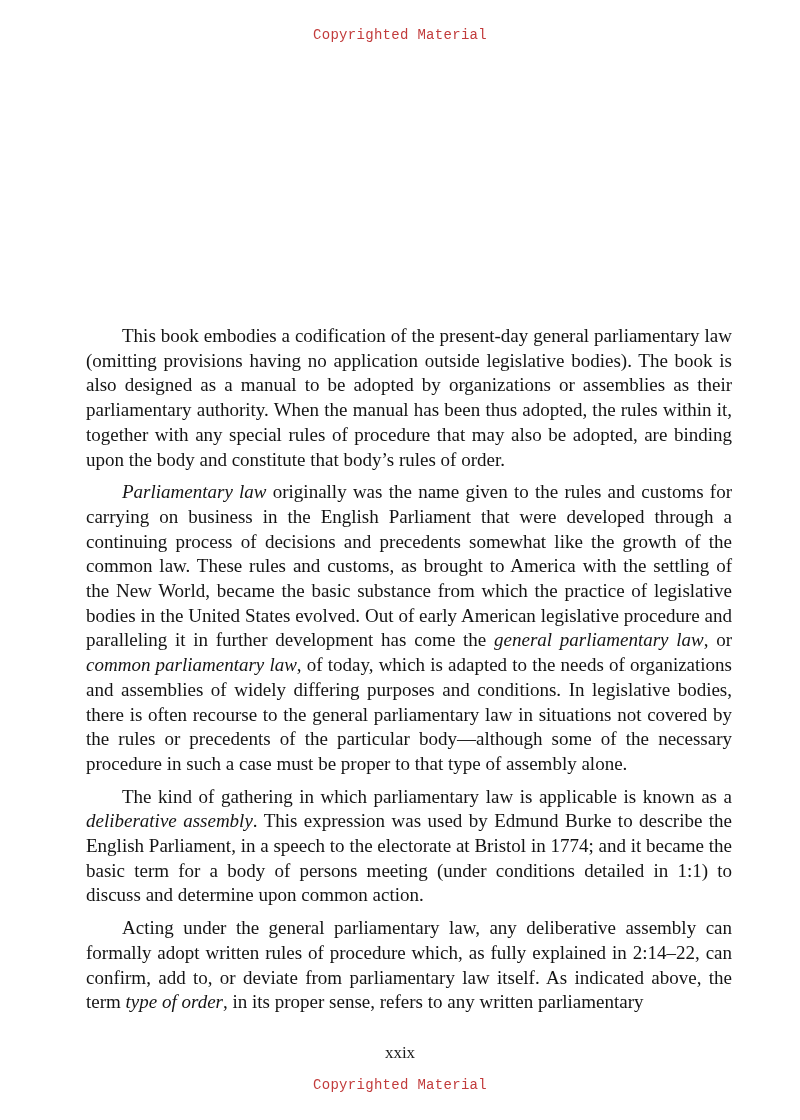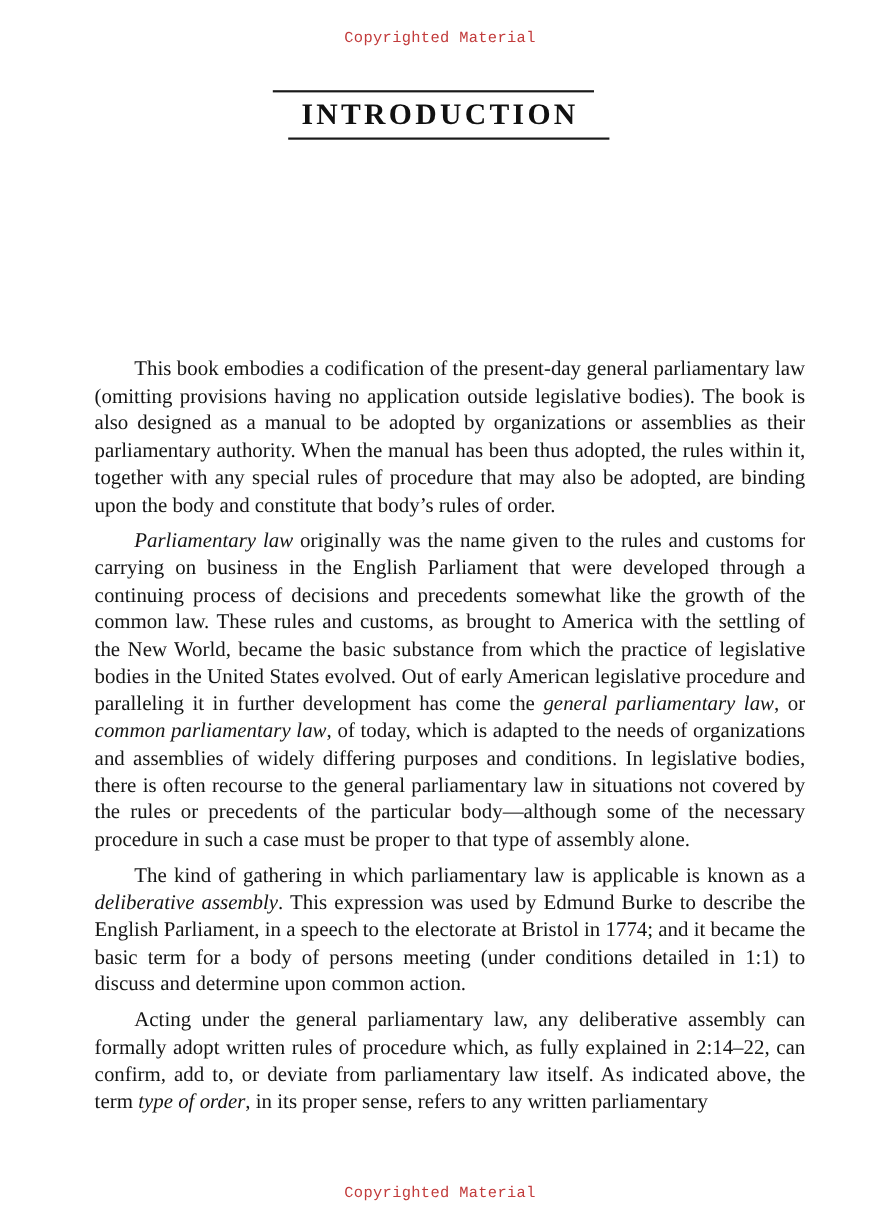--- a/index.html
+++ b/index.html
@@ -83,29 +83,25 @@
     color: #1a1a1a;
   }
 </style>
 </head>
 <body>
 
 <div class="page">
 
   <div class="copyright top" style="color: rgb(194, 59, 59);">Copyrighted Material</div>
 
-  <div class="title-block">
-    <div class="rule rule-top"></div>
-    <h1 class="chapter-title">INTRODUCTION</h1>
-    <div class="rule rule-bottom"></div>
-  </div>
 
   <div class="body-text" id="body-text">
       <p><span>This book embodies a codification of the present-day general parliamentary law (omitting provisions having no application outside legislative bodies). The book is also designed as a manual to be adopted by organizations or assemblies as their parliamentary authority. When the manual has been thus adopted, the rules within it, together with any special rules of procedure that may also be adopted, are binding upon the body and constitute that body’s rules of order.</span></p>
       <p><em>Parliamentary law</em><span> originally was the name given to the rules and customs for carrying on business in the English Parliament that were developed through a continuing process of decisions and precedents somewhat like the growth of the common law. These rules and customs, as brought to America with the settling of the New World, became the basic substance from which the practice of legislative bodies in the United States evolved. Out of early American legislative procedure and paralleling it in further development has come the </span><em>general parliamentary law</em><span>, or </span><em>common parliamentary law</em><span>, of today, which is adapted to the needs of organizations and assemblies of widely differing purposes and conditions. In legislative bodies, there is often recourse to the general parliamentary law in situations not covered by the rules or precedents of the particular body—although some of the necessary procedure in such a case must be proper to that type of assembly alone.</span></p>
       <p><span>The kind of gathering in which parliamentary law is applicable is known as a </span><em>deliberative assembly</em><span>. This expression was used by Edmund Burke to describe the English Parliament, in a speech to the electorate at Bristol in 1774; and it became the basic term for a body of persons meeting (under conditions detailed in 1:1) to discuss and determine upon common action.</span></p>
       <p><span>Acting under the general parliamentary law, any deliberative assembly can formally adopt written rules of procedure which, as fully explained in 2:14–22, can confirm, add to, or deviate from parliamentary law itself. As indicated above, the term </span><em>type of order</em><span>, in its proper sense, refers to any written parliamentary</span></p>
     </div>
 
+  <div class="page-number">xxix</div>
 
   <div class="copyright bottom" style="color: rgb(194, 59, 59);">Copyrighted Material</div>
 
 </div>
 
 </body></html>

